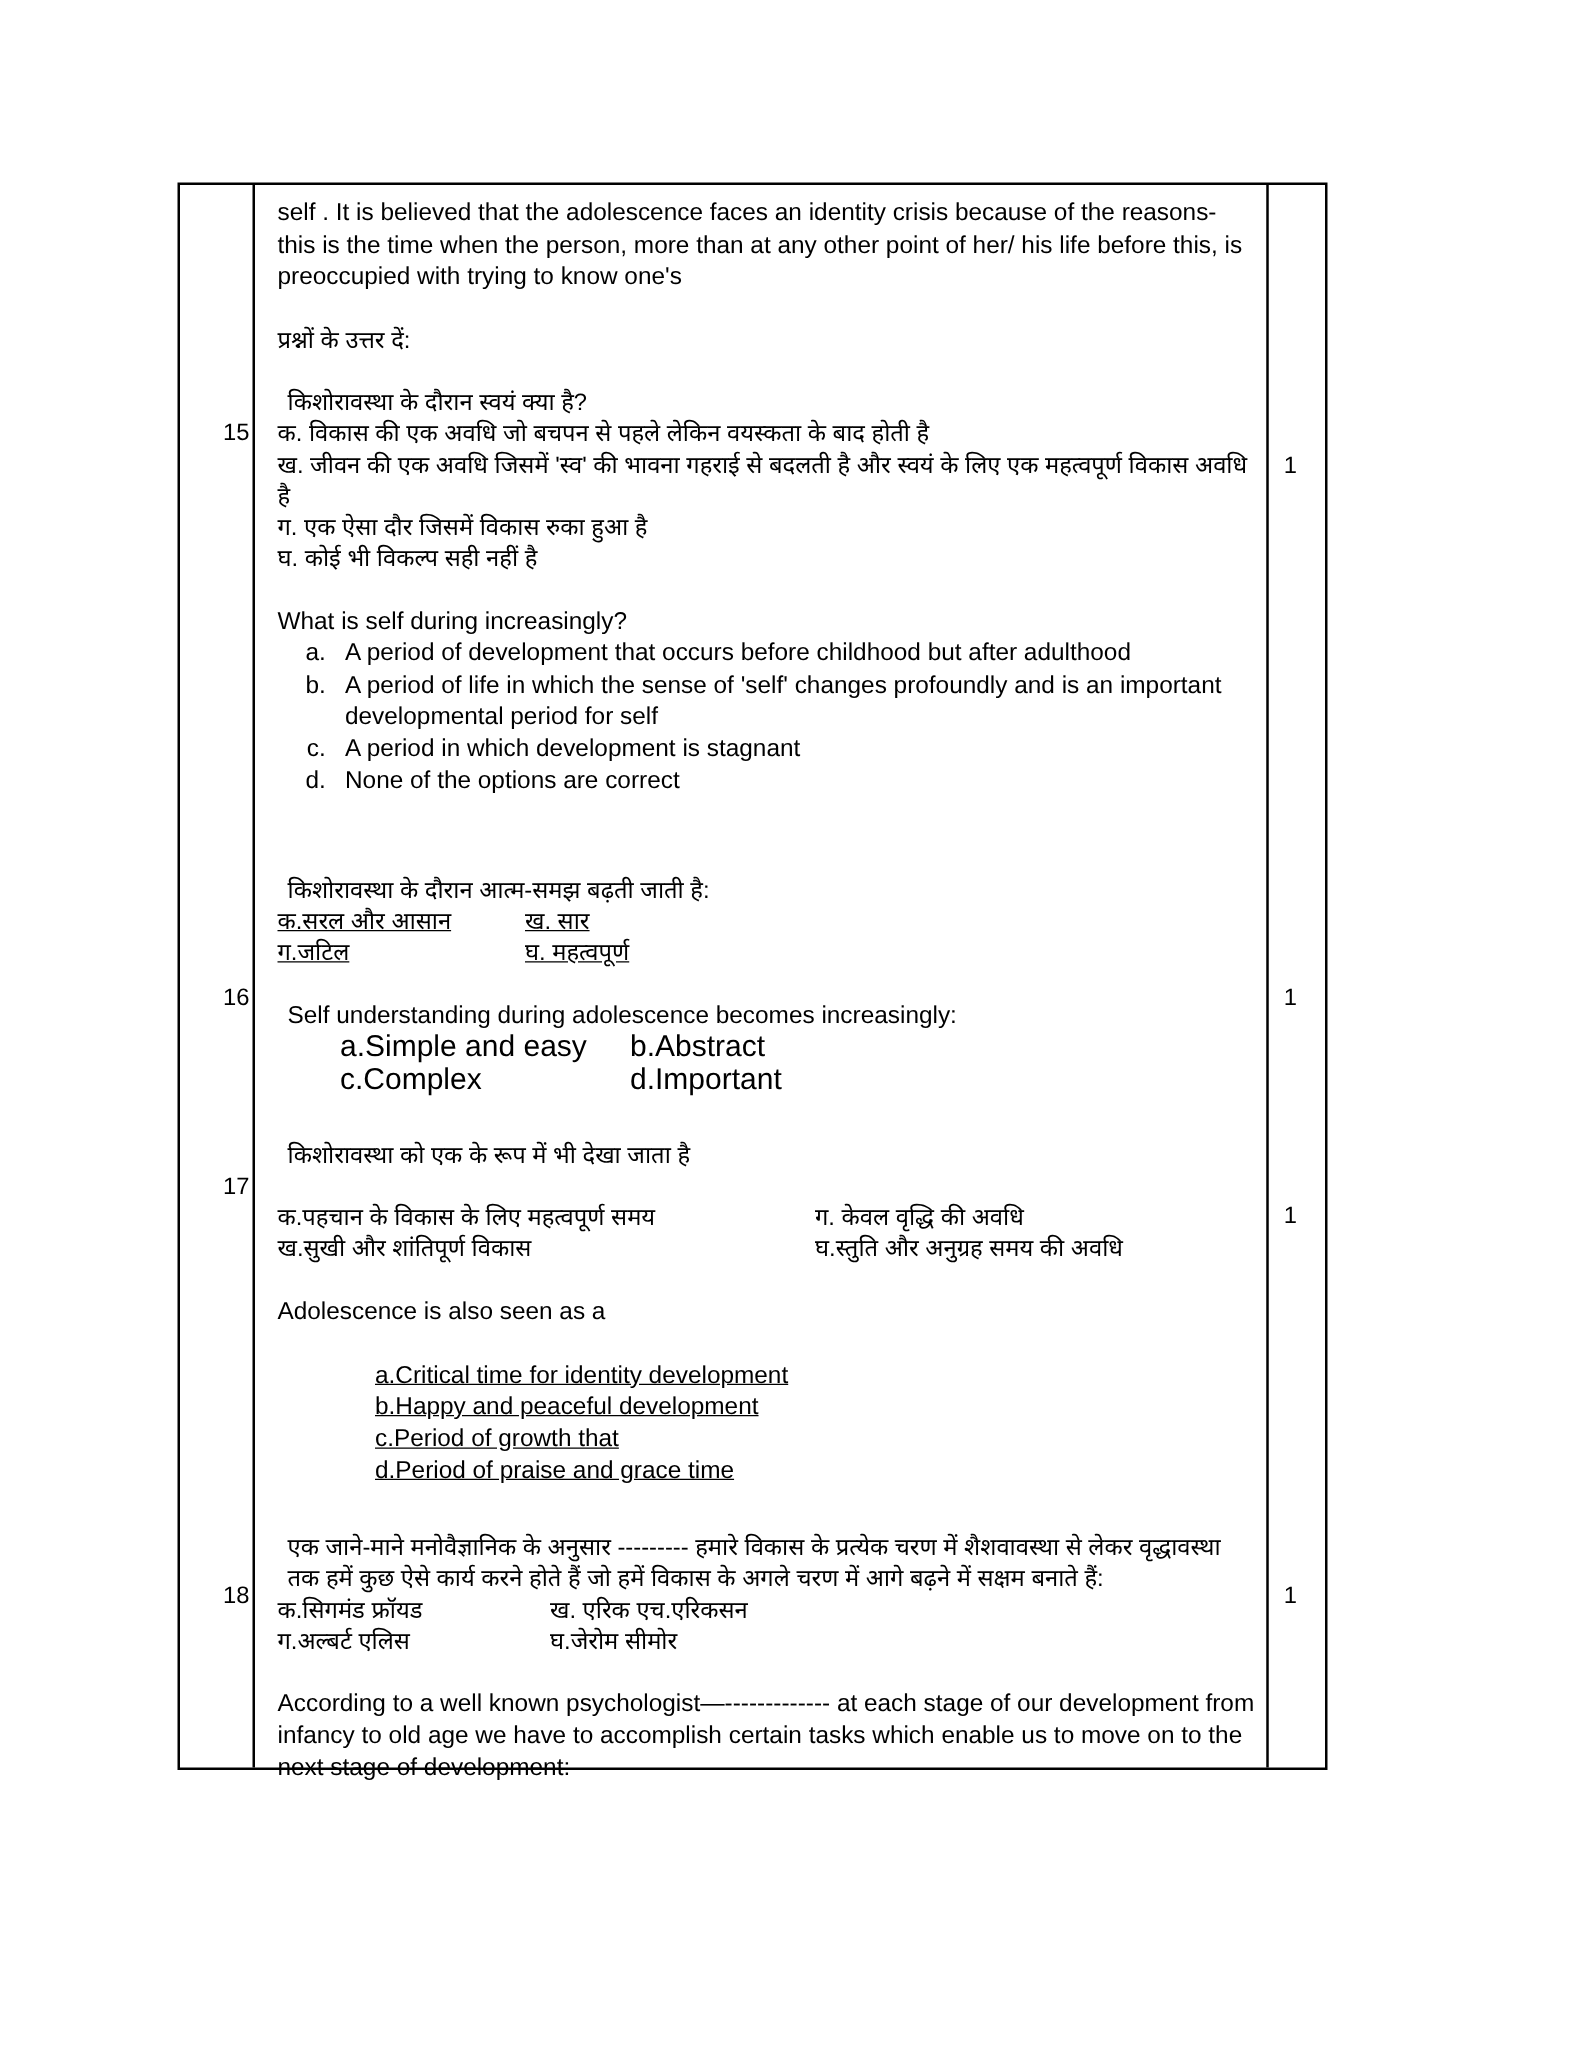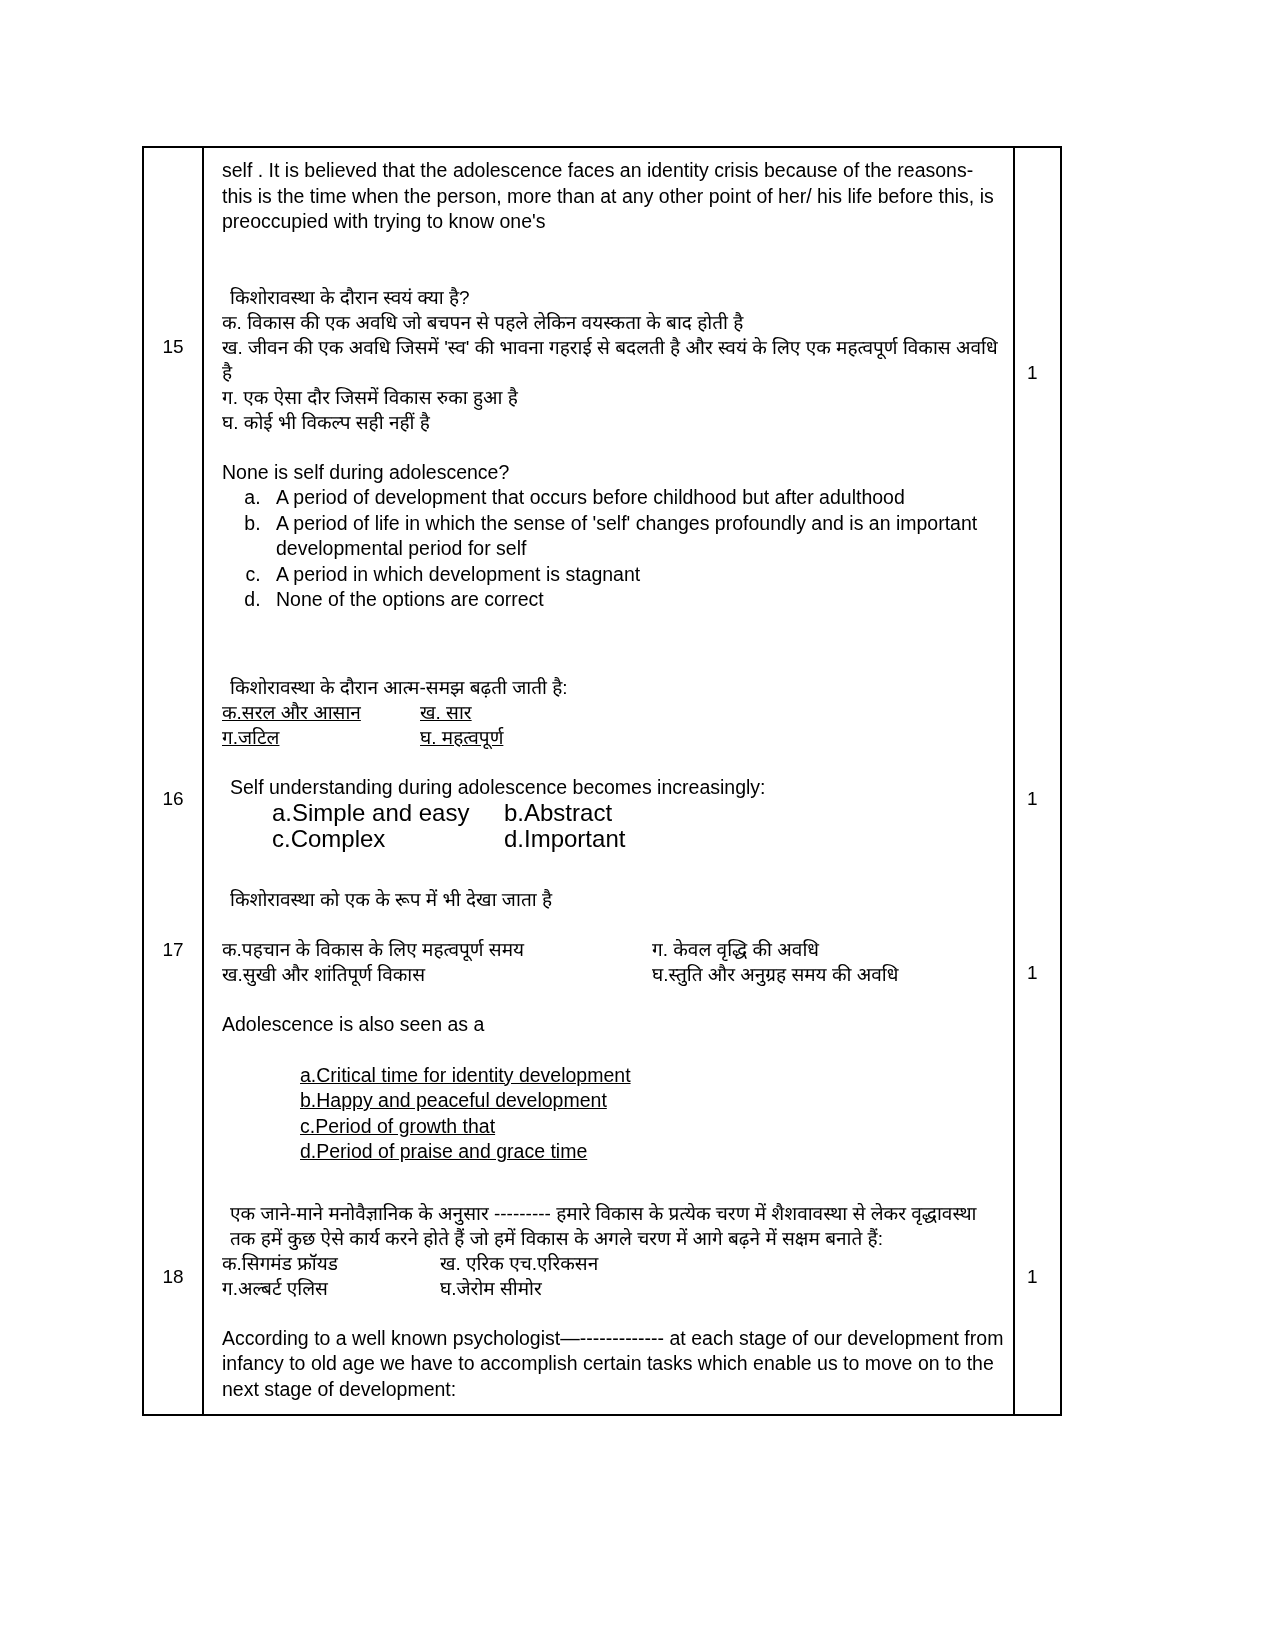--- a/index.html
+++ b/index.html
@@ -44,21 +44,21 @@
   .vrule-right {
     position: absolute;
     left: 869px;
     top: 0;
     width: 2px;
     height: 100%;
     background: #000;
   }
   .numcol {
     position: absolute;
-    left: 0;
+    left: 16px;
     top: 0;
     width: 58px;
     height: 100%;
     border-radius: 16px;
   }
   .qnum {
     position: absolute;
     width: 58px;
     text-align: center;
     font-size: 19px;
@@ -162,32 +162,33 @@
       <div class="mark" style="top:814px;">1</div>
       <div class="mark" style="top:1118px;">1</div>
     </div>
 
     <div class="content">
 
       <p class="en">self . It is believed that the adolescence faces an identity crisis because of the reasons- this is the time when the person, more than at any other point of her/ his life before this, is preoccupied with trying to know one's</p>
 
       <div class="spacer-md"></div>
 
+      <p class="hi">प्रश्नों के उत्तर दें:</p>
 
       <div class="spacer-md"></div>
 
       <p class="hi hi-lead">किशोरावस्था के दौरान स्वयं क्या है?</p>
       <p class="hi">क.  विकास की एक अवधि जो बचपन से पहले लेकिन वयस्कता के बाद होती है</p>
       <p class="hi">ख.  जीवन की एक अवधि जिसमें 'स्व' की भावना गहराई से बदलती है और स्वयं के लिए एक महत्वपूर्ण विकास अवधि है</p>
       <p class="hi">ग. एक ऐसा दौर जिसमें विकास रुका हुआ है</p>
       <p class="hi">घ. कोई भी विकल्प सही नहीं है</p>
 
       <div class="spacer-md"></div>
 
-      <p class="en">None is self during adolescence?</p>
+      <p class="en">What is self during increasingly?</p>
       <ol class="indent-ol">
         <li>A period of development that occurs before childhood but after adulthood</li>
         <li>A period of life in which the sense of 'self' changes profoundly and is an important developmental period for self</li>
         <li>A period in which development is stagnant</li>
         <li>None of the options are correct</li>
       </ol>
 
       <div class="spacer-xl"></div>
       <div class="spacer-sm"></div>
 

